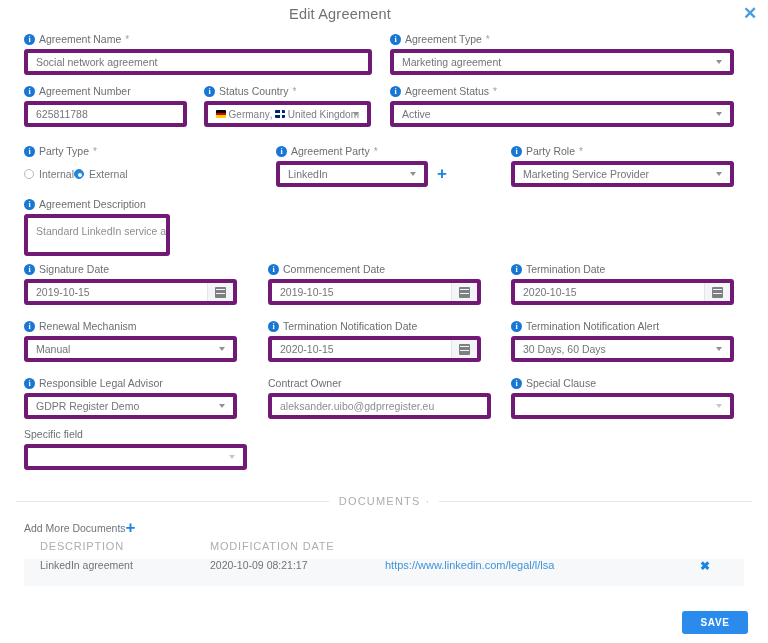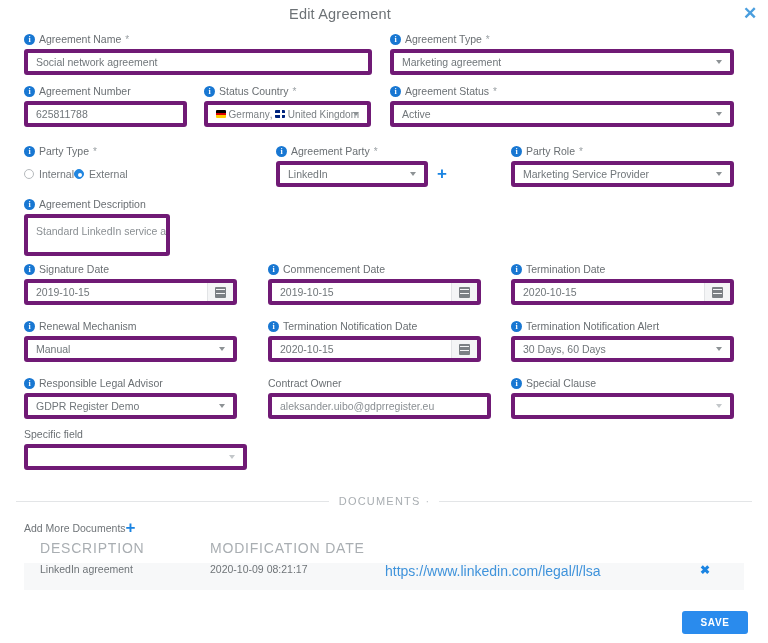--- a/index.html
+++ b/index.html
@@ -109,31 +109,31 @@
   .divider .ln { flex:1; height:1px; background:#e3e5e7; }
   .divider .tx { font-size:11px; color:#a9aeb2; letter-spacing:1.2px; }
   .divider .dot-mark { color:#bfc3c6; font-size:11px; margin-left:-5px; }
 
   .add-docs {
     position:absolute; left:24px; top:519px;
     font-size:10.5px; color:#6f7478; display:flex; align-items:center; 
   }
 
   .doc-table { position:absolute; left:24px; top:540px; width:720px; }
-  .doc-head { display:flex; font-size:14px; color:#a9aeb2; letter-spacing:.8px; padding:0 0 7px 16px; }
+  .doc-head { display:flex; font-size:11px; color:#a9aeb2; letter-spacing:.8px; padding:0 0 7px 16px; }
   .doc-head .c1 { width:170px; }
   .doc-head .c2 { width:175px; }
   .doc-row {
     display:flex; align-items:flex-start; background:#f7f8f9;
     height:27px; padding-left:16px; font-size:10.5px; color:#6f7478;
   }
   .doc-row .c1 { width:170px; }
   .doc-row .c2 { width:175px; }
   .doc-row .c3 { width:300px; }
-  .doc-row .c3 a { color:#3f93db; text-decoration:none; font-size:14px; }
+  .doc-row .c3 a { color:#3f93db; text-decoration:none; font-size:11px; }
   .doc-row .c4 { width:40px; text-align:center; color:#1a84e2; font-weight:700; font-size:12px; cursor:pointer; }
 
   
   .save-btn {
     position:absolute; right:20px; bottom:9px;
     width:66px; height:23px; background:#2a8bed; border:none; border-radius:3px;
     color:#fff; font-size:10px; font-weight:700; letter-spacing:.6px;
     cursor:pointer; font-family:"Liberation Sans", sans-serif;
   }
 </style>

